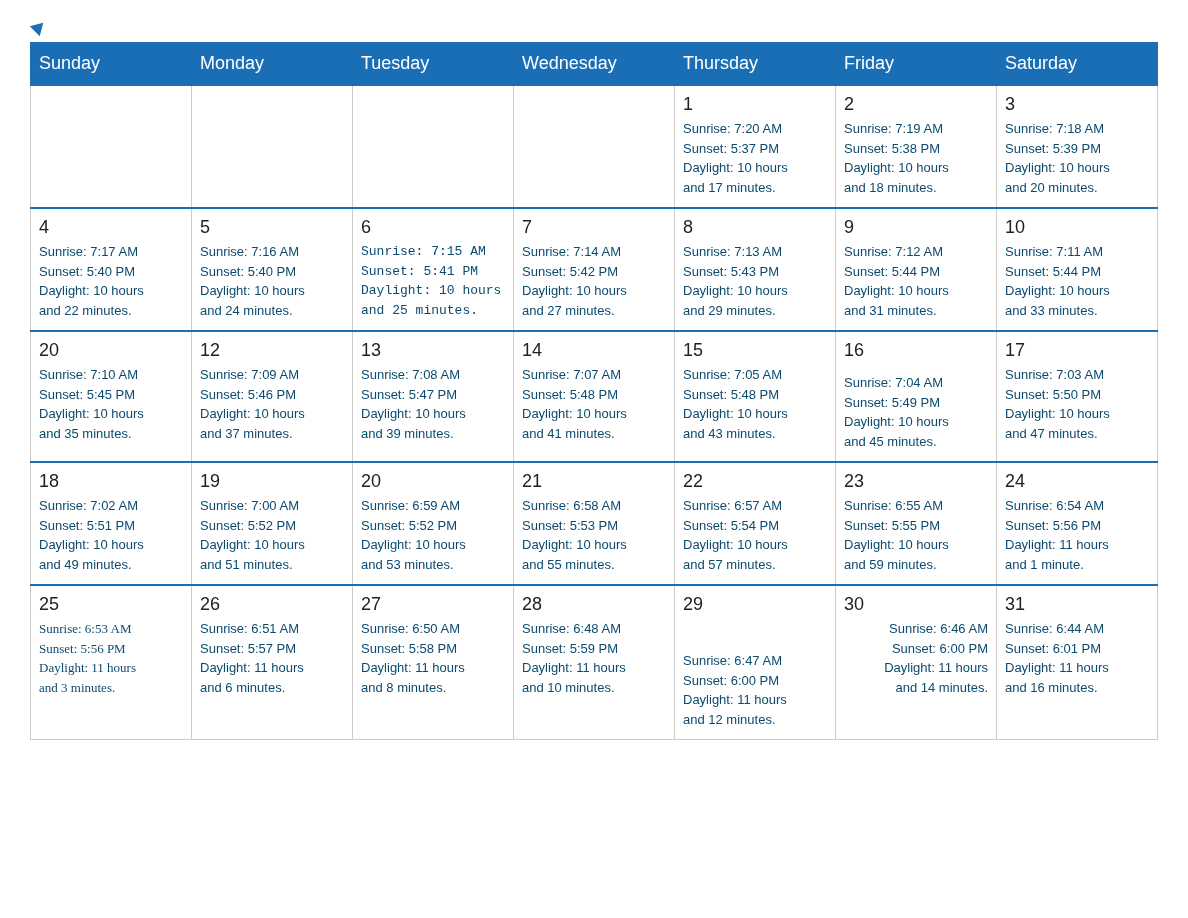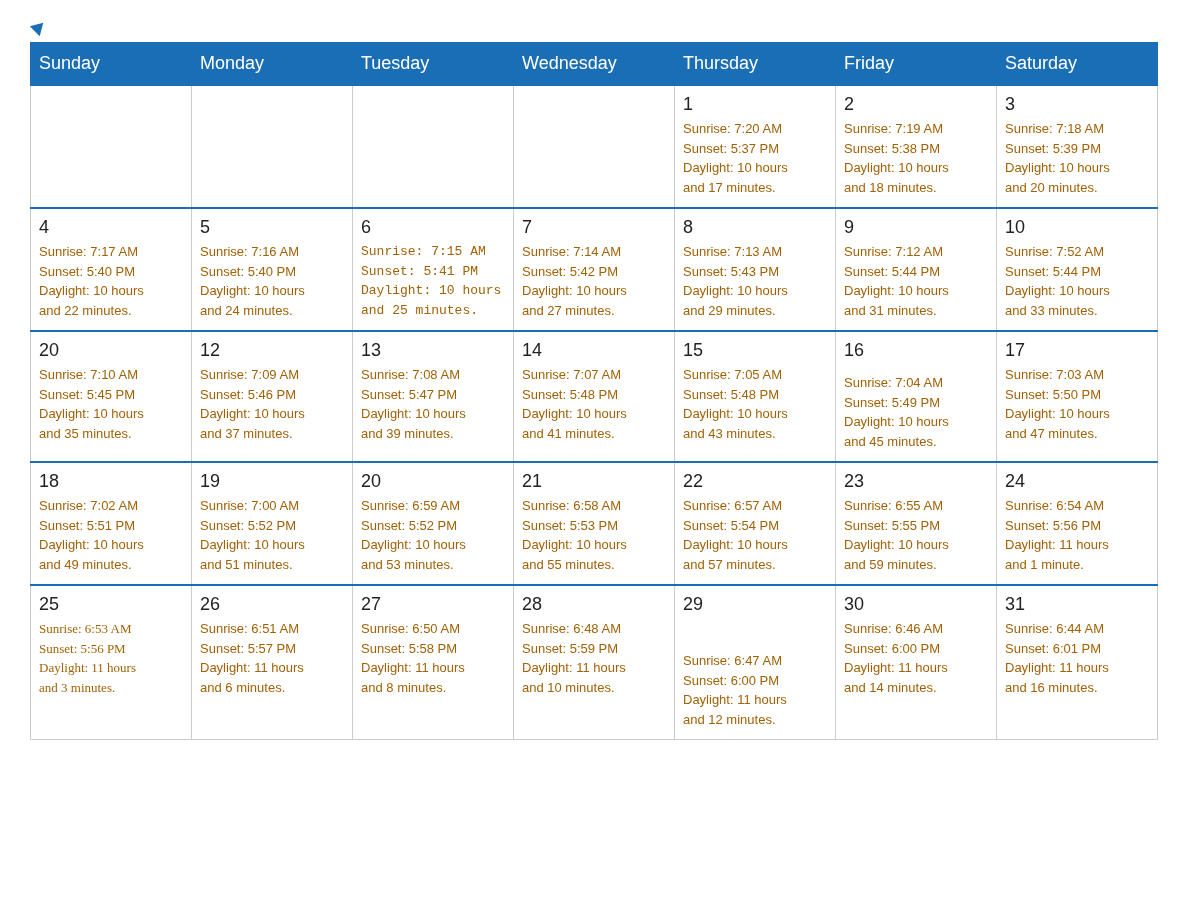--- a/index.html
+++ b/index.html
@@ -62,21 +62,21 @@
     }
     .day-number {
       font-size: 18px;
       font-weight: normal;
       color: #222;
       margin-bottom: 4px;
       display: block;
     }
     .day-info {
       font-size: 13px;
-      color: #a16207;
+      color: #0c4a6e;
       line-height: 1.5;
     }
     .calendar tr:first-child td {
       border-top: 2px solid #1a6eb5;
     }
     .logo-container {
       display: flex;
       align-items: center;
     }
     .logo-full {
@@ -208,21 +208,21 @@
         </td>
         <td>
           <span class="day-number">9</span>
           <div class="day-info" style="white-space: pre-line;">Sunrise: 7:12 AM
 Sunset: 5:44 PM
 Daylight: 10 hours
 and 31 minutes.</div>
         </td>
         <td>
           <span class="day-number">10</span>
-          <div class="day-info" style="white-space: pre-line;">Sunrise: 7:52 AM
+          <div class="day-info" style="white-space: pre-line;">Sunrise: 7:11 AM
 Sunset: 5:44 PM
 Daylight: 10 hours
 and 33 minutes.</div>
         </td>
       </tr>
       <tr>
         <td>
           <span class="day-number">20</span>
           <div class="day-info" style="white-space: pre-line;">Sunrise: 7:10 AM
 Sunset: 5:45 PM
@@ -354,21 +354,21 @@
         </td>
         <td>
           <span class="day-number">29</span>
           <div class="day-info" style="white-space: pre-line; margin-top: 36px;">Sunrise: 6:47 AM
 Sunset: 6:00 PM
 Daylight: 11 hours
 and 12 minutes.</div>
         </td>
         <td>
           <span class="day-number">30</span>
-          <div class="day-info" style="white-space: pre-line;">Sunrise: 6:46 AM
+          <div class="day-info" style="white-space: pre-line; text-align: right;">Sunrise: 6:46 AM
 Sunset: 6:00 PM
 Daylight: 11 hours
 and 14 minutes.</div>
         </td>
         <td>
           <span class="day-number">31</span>
           <div class="day-info" style="white-space: pre-line;">Sunrise: 6:44 AM
 Sunset: 6:01 PM
 Daylight: 11 hours
 and 16 minutes.</div>

